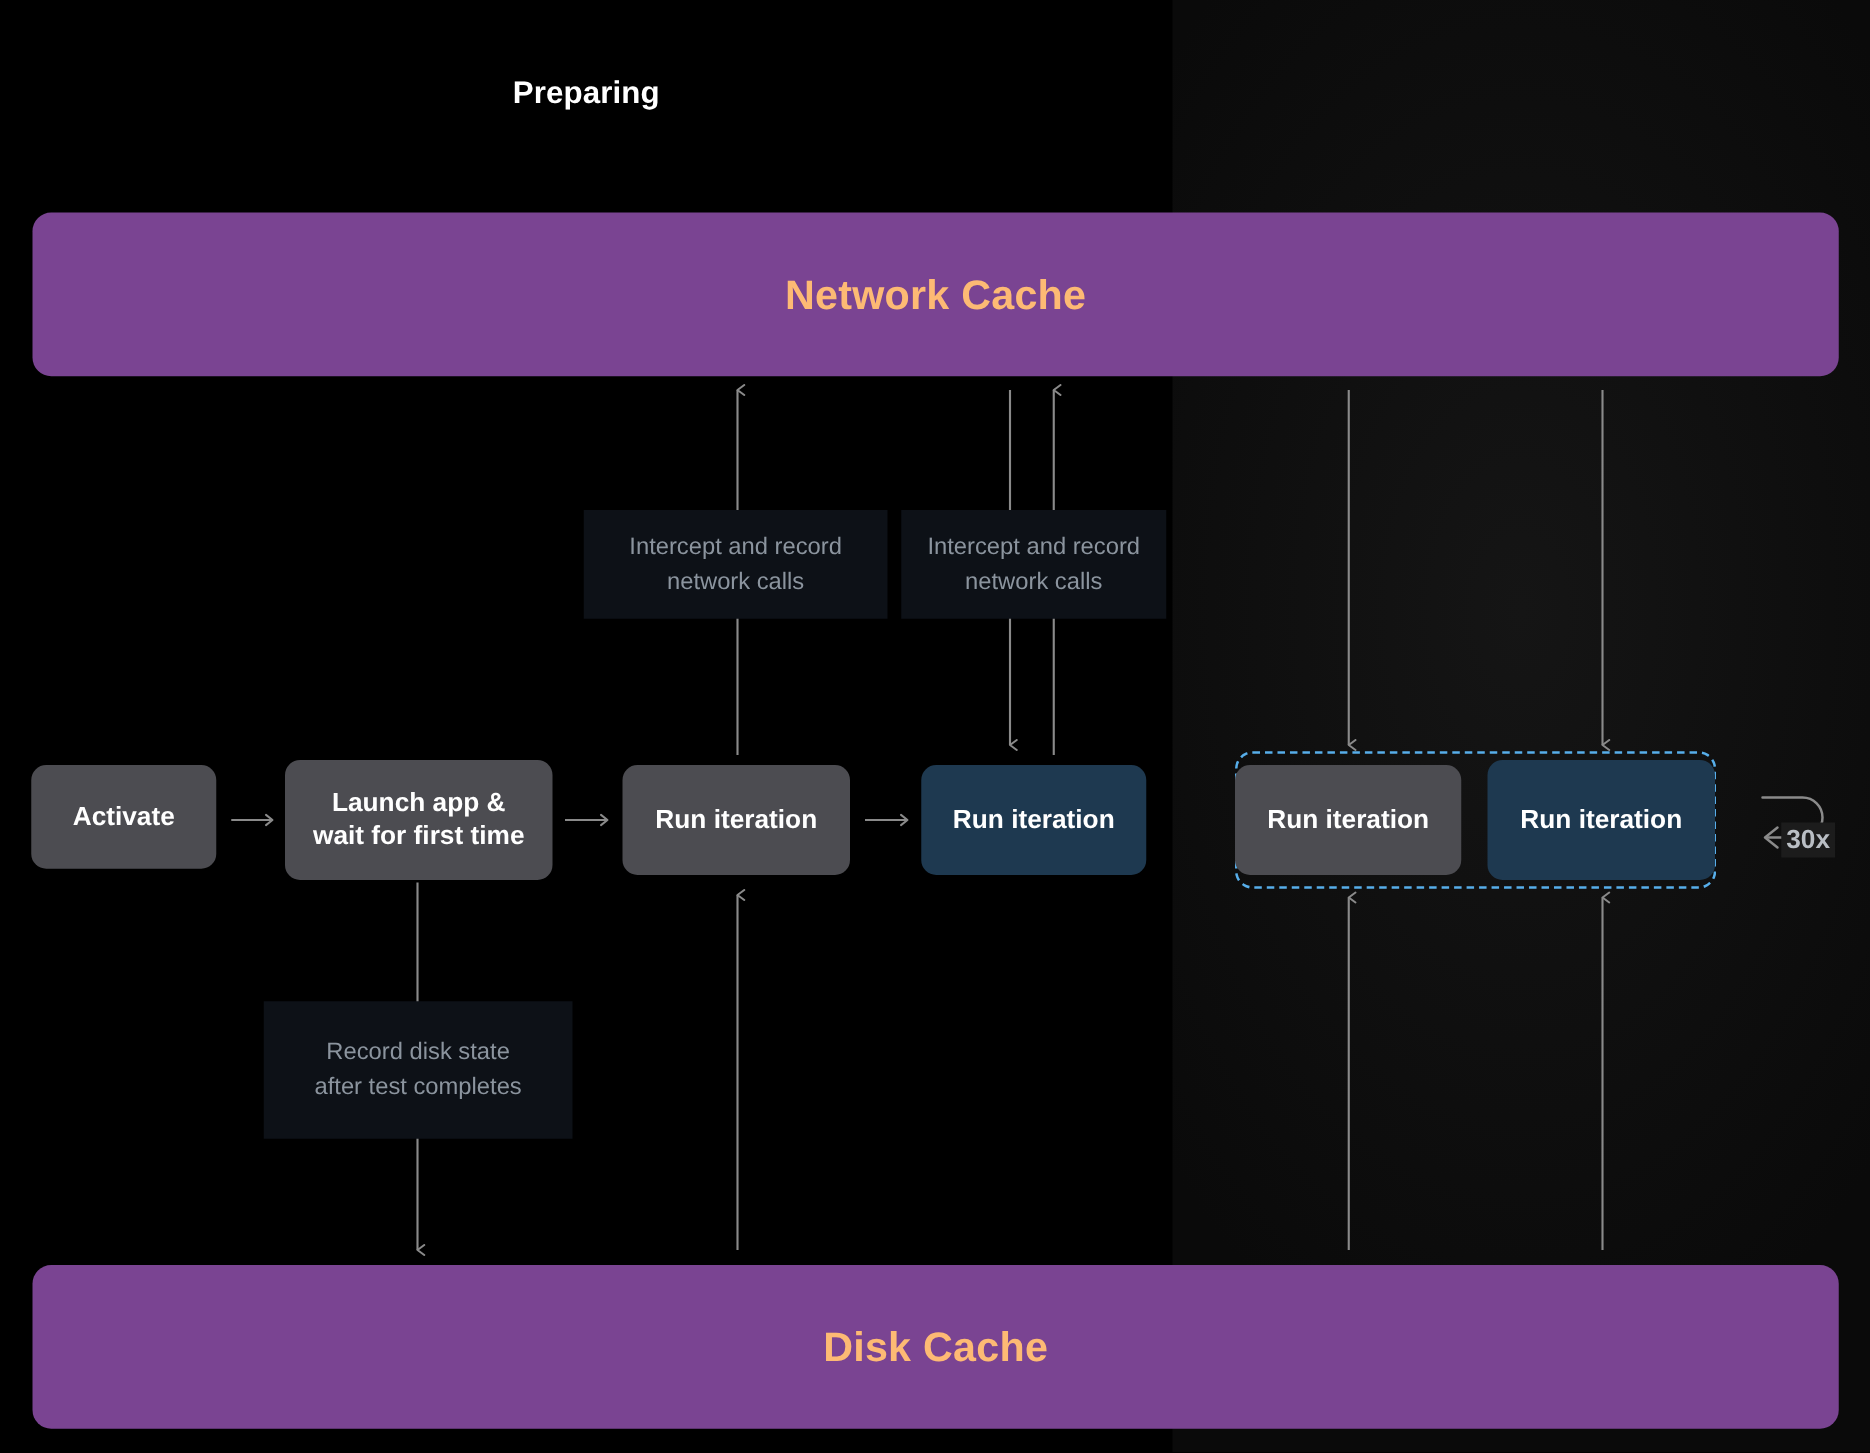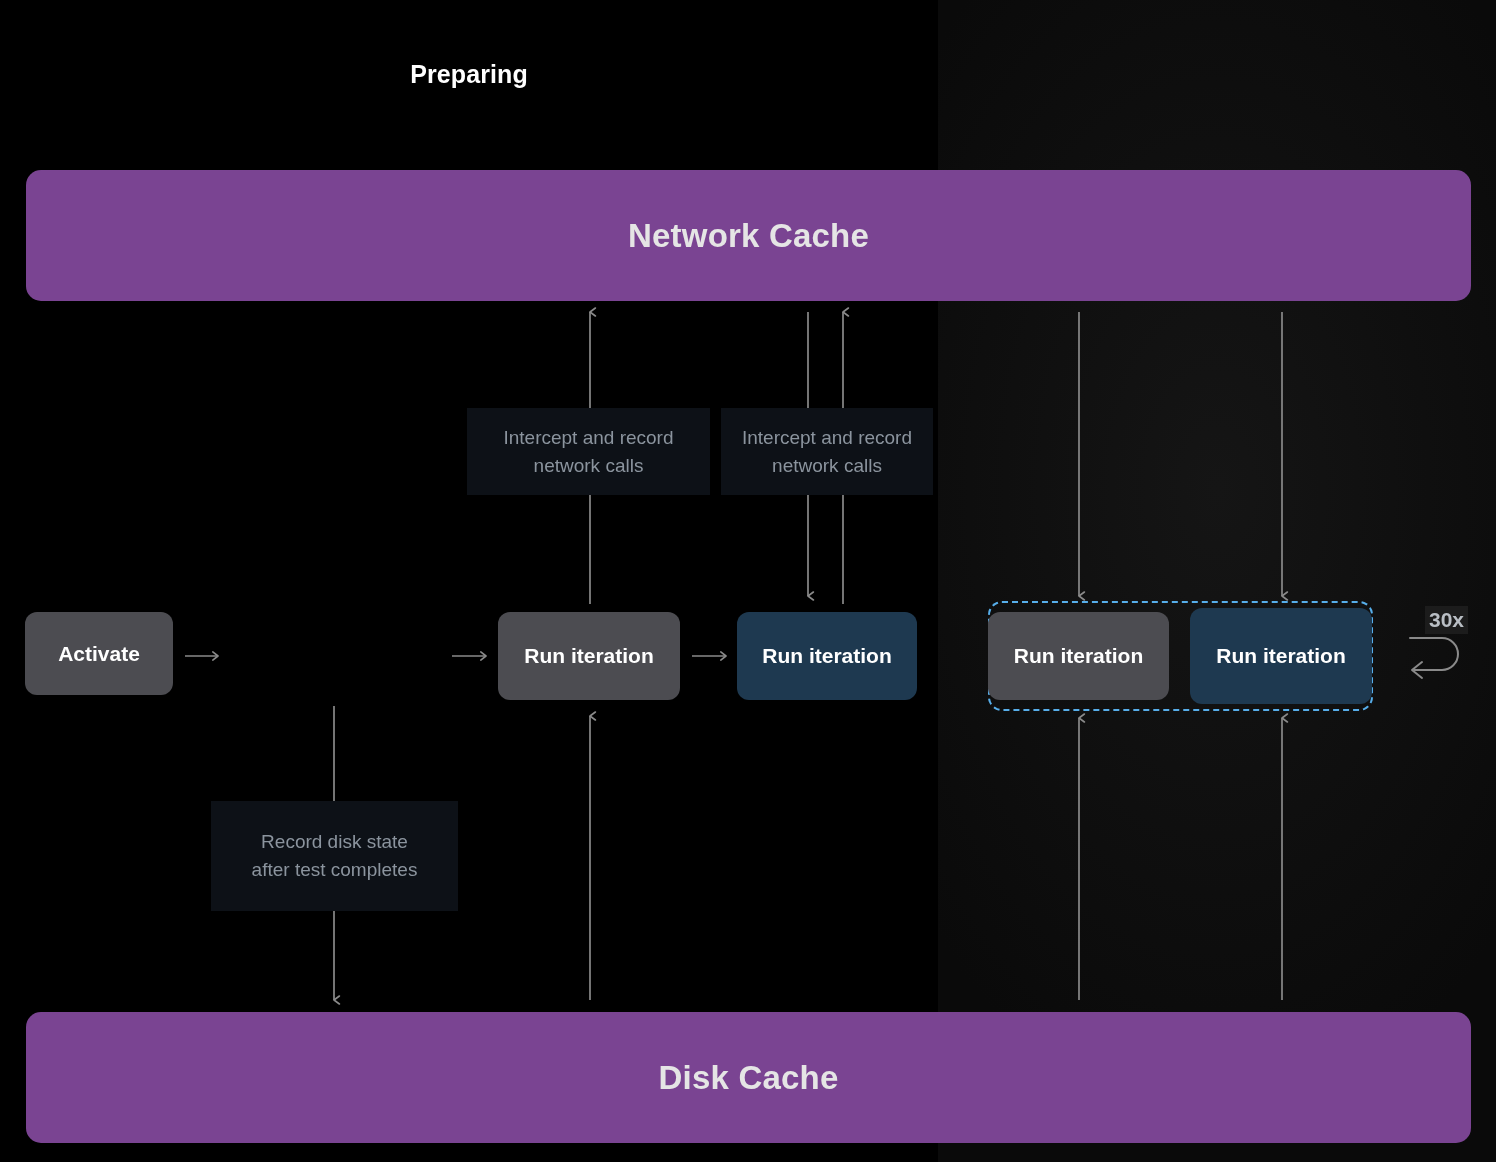--- a/index.html
+++ b/index.html
@@ -39,21 +39,21 @@
   #title-preparing { left: 0; width: 938px; }
   #title-running   { left: 938px; width: 558px; }
 
   
   .cache-banner {
     position: absolute;
     left: 26px;
     width: 1445px;
     border-radius: 15px;
     background: #7a4492;
-    color: #e5e5e5;
+    color: #fdba74;
     font-size: 33px;
     font-weight: 700;
     letter-spacing: .2px;
     display: flex;
     align-items: center;
     justify-content: center;
   }
   #network-cache { top: 170px; height: 131px; }
   #disk-cache    { top: 1012px; height: 131px; }
 
@@ -173,24 +173,26 @@
   <div class="note" style="left: 467px; top: 408px; width: 243px; height: 87px; white-space: pre-line;">Intercept and record
 network calls</div>
   <div class="note" style="left: 721px; top: 408px; width: 212px; height: 87px; white-space: pre-line;">Intercept and record
 network calls</div>
   <div class="note" style="left: 211px; top: 801px; width: 247px; height: 110px; white-space: pre-line;">Record disk state
 after test completes</div>
 
   <div id="loop-selection" style="left:988px; top:601px; width:385px; height:110px;"></div>
 
   <div class="node gray" style="left:25px;  top:612px; width:148px; height:83px;">Activate</div>
+  <div class="node gray" style="left: 228px; top: 608px; width: 214px; height: 96px; white-space: pre-line;">Launch app &amp;
+wait for first time</div>
   <div class="node gray" style="left:498px; top:612px; width:182px; height:88px;">Run iteration</div>
   <div class="node blue" style="left:737px; top:612px; width:180px; height:88px;">Run iteration</div>
   <div class="node gray" style="left:988px; top:612px; width:181px; height:88px;">Run iteration</div>
   <div class="node blue" style="left:1190px;top:608px; width:182px; height:96px;">Run iteration</div>
 
   <svg id="repeat-loop-icon" style="left:1404px; top:622px;" width="70" height="70" viewBox="0 0 70 70" xmlns="http://www.w3.org/2000/svg">
     <path d="M6 16 H38 A16 16 0 0 1 38 48 H10" fill="none" stroke="#8a8a8a" stroke-width="2" stroke-linecap="round"></path>
     <path d="M18 40 L8 48 L18 56" fill="none" stroke="#8a8a8a" stroke-width="2" stroke-linecap="round" stroke-linejoin="round"></path>
   </svg>
-  <div id="repeat-badge" style="left:1425px; top:606px;">30x</div>
+  <div id="repeat-badge" style="left:1425px; top:658px;">30x</div>
 
 </div>
 
 </body></html>

